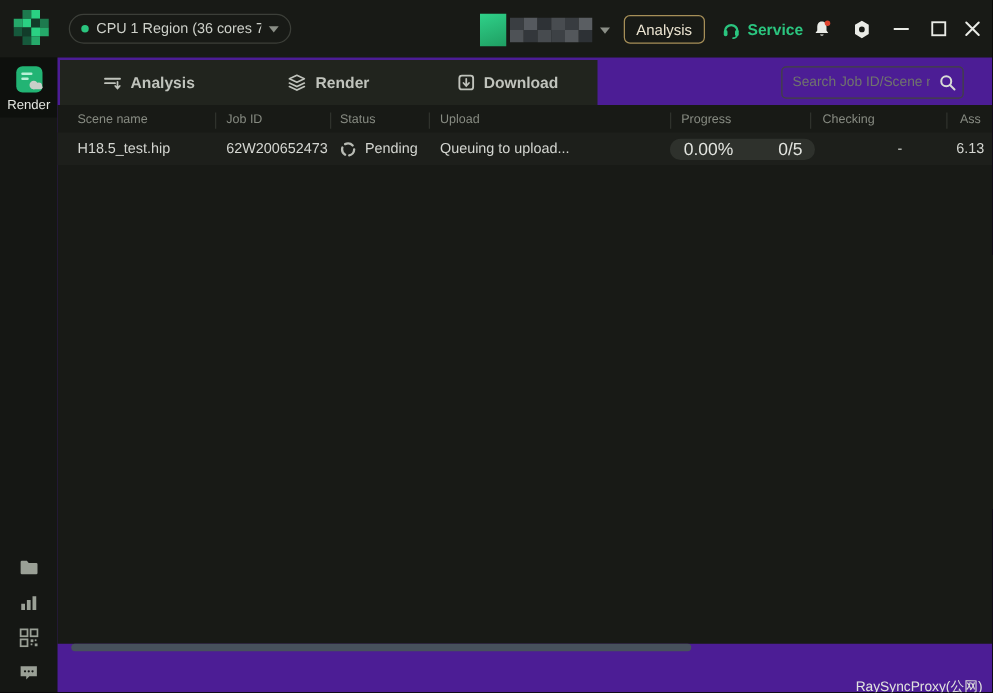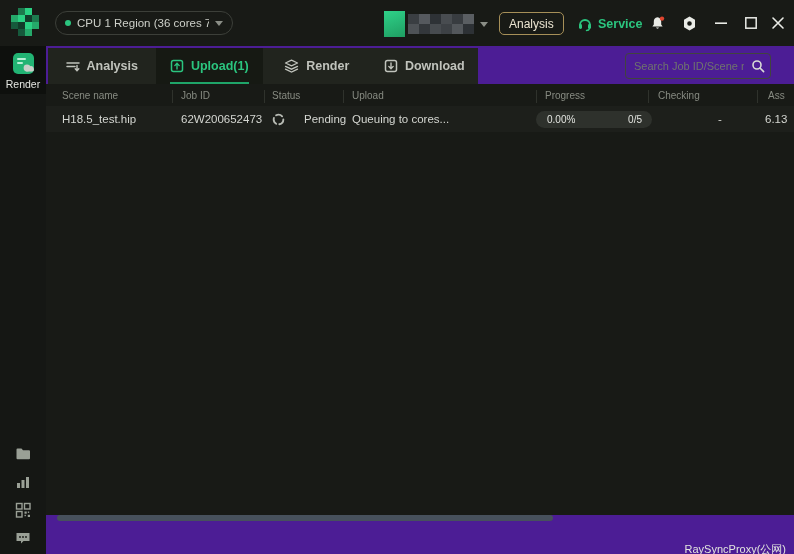--- a/index.html
+++ b/index.html
@@ -43,25 +43,25 @@
   .searchbox input{width:100%;height:100%;background:transparent;border:1px solid #41443e;border-radius:4px;color:#cfd2cb;font-size:11px;padding:0 26px 0 8px;outline:none;}
   .searchbox input::placeholder{color:#70746d;}
   .searchbox svg{position:absolute;right:6px;top:6px;}
 
   .thead{position:absolute;left:0;top:40px;width:748px;height:20px;z-index:2;}
   .thead span{position:absolute;top:0;line-height:20px;font-size:10px;color:#878b82;white-space:nowrap;}
   .vdiv{position:absolute;top:44px;width:1px;height:13px;background:#2f322c;z-index:2;}
 
   .trow{position:absolute;left:0;top:60px;width:748px;height:26px;background:#1d1f1b;z-index:2;cursor:pointer;}
   .trow span{position:absolute;top:0;line-height:26px;font-size:11.5px;color:#d4d6d1;white-space:nowrap;}
-  .statusw{position:absolute;left:226px;top:0;height:26px;display:flex;align-items:center;gap:19px;}
+  .statusw{position:absolute;left:226px;top:0;height:26px;display:flex;align-items:center;gap:7px;}
   .statusw b{font-weight:400;font-size:11.5px;color:#d4d6d1;}
   .pill{position:absolute;left:490px;top:5px;width:116px;height:17px;background:#2e312c;border-radius:9px;overflow:hidden;}
   .pill .fill{position:absolute;left:0;top:0;bottom:0;width:0%;background:#2bc57f;border-radius:9px;}
-  .pill em{position:absolute;top:0;line-height:17px;font-style:normal;font-size:10px;color:#e2e4df;}
+  .pill em{position:absolute;top:0;line-height:17px;font-style:normal;font-size:14px;color:#e2e4df;}
   .pill .pct{left:11px;}
   .pill .cnt{right:10px;}
 
   .hscroll{position:absolute;left:11px;top:469px;width:496px;height:6px;border-radius:3px;background:#47515c;z-index:2;cursor:grab;}
   .proxy{position:absolute;right:8px;top:476px;font-size:11px;color:#e2e4df;z-index:2;margin-top:20px;}
 </style>
 </head>
 <body>
 
 <div class="window">
@@ -195,27 +195,20 @@
     <div class="viewport"></div>
 
     <div class="tabstrip">
       <div class="tab">
         <svg width="14" height="13" viewBox="0 0 14 13">
           <path d="M1 3 h12 M1 6.5 h8" stroke="#c0c3bc" stroke-width="1.5" stroke-linecap="round" fill="none"></path>
           <path d="M11 5.5 v5 M9.2 8.8 L11 10.8 L12.8 8.8" stroke="#c0c3bc" stroke-width="1.4" stroke-linecap="round" fill="none"></path>
         </svg>
         <span>Analysis</span>
       </div>
-      <div class="tab active">
-        <svg width="14" height="14" viewBox="0 0 14 14">
-          <rect x="1.5" y="1.5" width="11" height="11" rx="2" fill="none" stroke="#2bc57f" stroke-width="1.5"></rect>
-          <path d="M7 10 V4.8 M4.8 6.6 L7 4.2 L9.2 6.6" stroke="#2bc57f" stroke-width="1.4" stroke-linecap="round" fill="none"></path>
-        </svg>
-        <span>Upload(1)</span>
-      </div>
       <div class="tab">
         <svg width="15" height="14" viewBox="0 0 15 14">
           <path d="M1.5 4 L7.5 1.2 L13.5 4 L7.5 6.8 Z" fill="none" stroke="#c0c3bc" stroke-width="1.3" stroke-linejoin="round"></path>
           <path d="M1.5 7.4 L7.5 10.2 L13.5 7.4" fill="none" stroke="#c0c3bc" stroke-width="1.3" stroke-linecap="round"></path>
           <path d="M1.5 10.2 L7.5 13 L13.5 10.2" fill="none" stroke="#c0c3bc" stroke-width="1.3" stroke-linecap="round"></path>
         </svg>
         <span>Render</span>
       </div>
       <div class="tab">
         <svg width="14" height="14" viewBox="0 0 14 14">
@@ -252,21 +245,21 @@
 
     <div class="trow">
       <span style="left:16px">H18.5_test.hip</span>
       <span style="left:135px">62W200652473</span>
       <div class="statusw">
         <svg width="13" height="13" viewBox="0 0 14 14">
           <circle cx="7" cy="7" r="5.2" fill="none" stroke="#b8bbb4" stroke-width="2" stroke-dasharray="7 3.6" stroke-linecap="round"></circle>
         </svg>
         <b>Pending</b>
       </div>
-      <span style="left:306px">Queuing to cores...</span>
+      <span style="left:306px">Queuing to upload...</span>
       <div class="pill">
         <div class="fill"></div>
         <em class="pct">0.00%</em>
         <em class="cnt">0/5</em>
       </div>
       <span style="left:672px">-</span>
       <span style="left:719px">6.13</span>
     </div>
 
     <div class="hscroll"></div>

